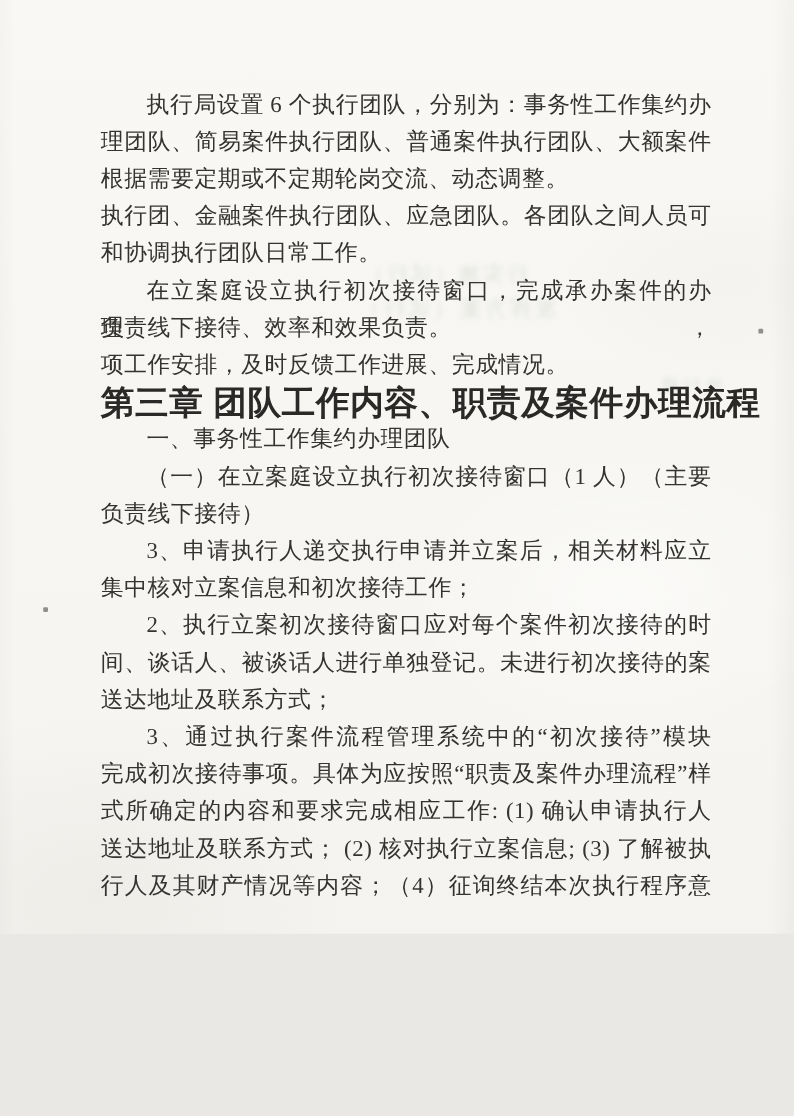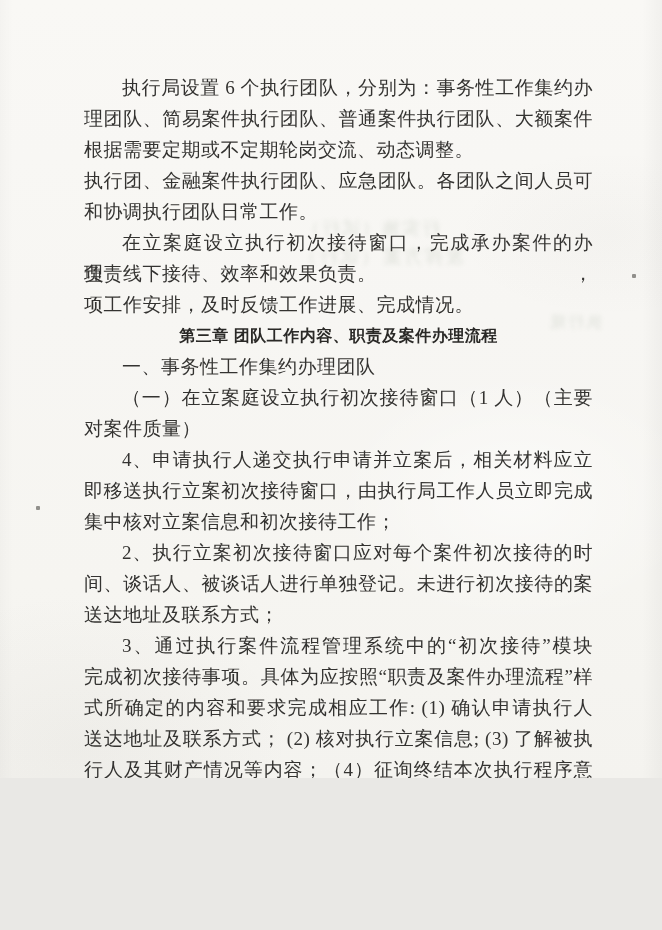--- a/index.html
+++ b/index.html
@@ -42,21 +42,21 @@
     text-align: justify;
     text-align-last: justify;
     text-justify: inter-character;
   }
   .line.indent { text-indent: 2em; }
   .line.heading {
     font-family: "Liberation Sans", "DejaVu Sans", sans-serif;
     font-weight: bold;
     text-align: center;
     text-align-last: center;
-    font-size: 16px;
+    font-size: 28px;
     letter-spacing: 0.5px;
     color: #2a2927;
     text-indent: 0;
   }
   .page-number {
     position: absolute;
     left: 0; right: 0; top: 874px;
     text-align: center;
     font-size: 14px;
     letter-spacing: 3px;
@@ -102,23 +102,22 @@
       <div class="line fill">理团队、简易案件执行团队、普通案件执行团队、大额案件</div>
       <div class="line">根据需要定期或不定期轮岗交流、动态调整。</div>
       <div class="line fill">执行团、金融案件执行团队、应急团队。各团队之间人员可</div>
       <div class="line">和协调执行团队日常工作。</div>
       <div class="line fill indent">在立案庭设立执行初次接待窗口，完成承办案件的办理，</div>
       <div class="line">负责线下接待、效率和效果负责。</div>
       <div class="line">项工作安排，及时反馈工作进展、完成情况。</div>
       <div class="line heading">第三章 团队工作内容、职责及案件办理流程</div>
       <div class="line indent">一、事务性工作集约办理团队</div>
       <div class="line fill indent">（一）在立案庭设立执行初次接待窗口（1 人）（主要</div>
-      <div class="line">对案件质量）</div>
-      <div class="line fill indent">4、申请执行人递交执行申请并立案后，相关材料应立</div>
-      <div class="line fill">即移送执行立案初次接待窗口，由执行局工作人员立即完成</div>
+      <div class="line">负责线下接待）</div>
+      <div class="line fill indent">3、申请执行人递交执行申请并立案后，相关材料应立</div>
       <div class="line">集中核对立案信息和初次接待工作；</div>
       <div class="line fill indent">2、执行立案初次接待窗口应对每个案件初次接待的时</div>
       <div class="line fill">间、谈话人、被谈话人进行单独登记。未进行初次接待的案</div>
       <div class="line">送达地址及联系方式；</div>
       <div class="line fill indent">3、通过执行案件流程管理系统中的“初次接待”模块</div>
       <div class="line fill">完成初次接待事项。具体为应按照“职责及案件办理流程”样</div>
       <div class="line fill">式所确定的内容和要求完成相应工作: (1) 确认申请执行人</div>
       <div class="line fill">送达地址及联系方式； (2) 核对执行立案信息; (3) 了解被执</div>
       <div class="line fill">行人及其财产情况等内容；（4）征询终结本次执行程序意</div>
     </div>

